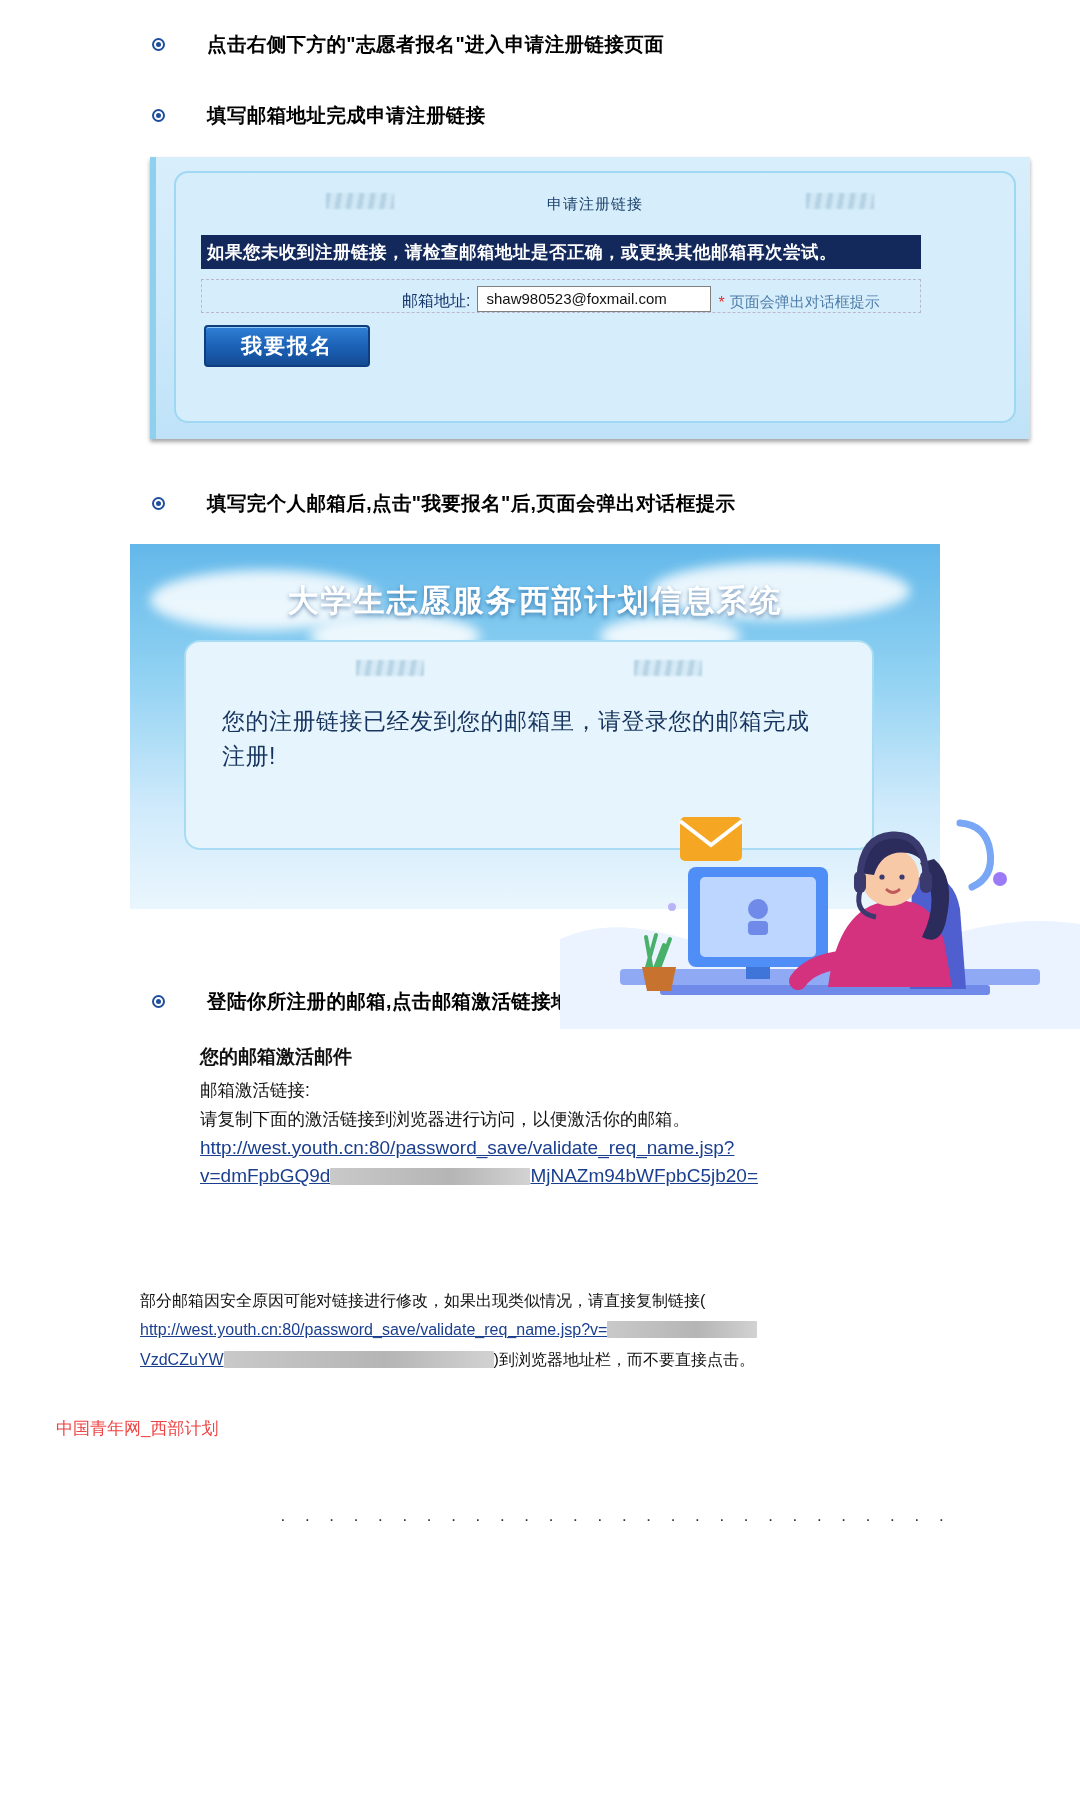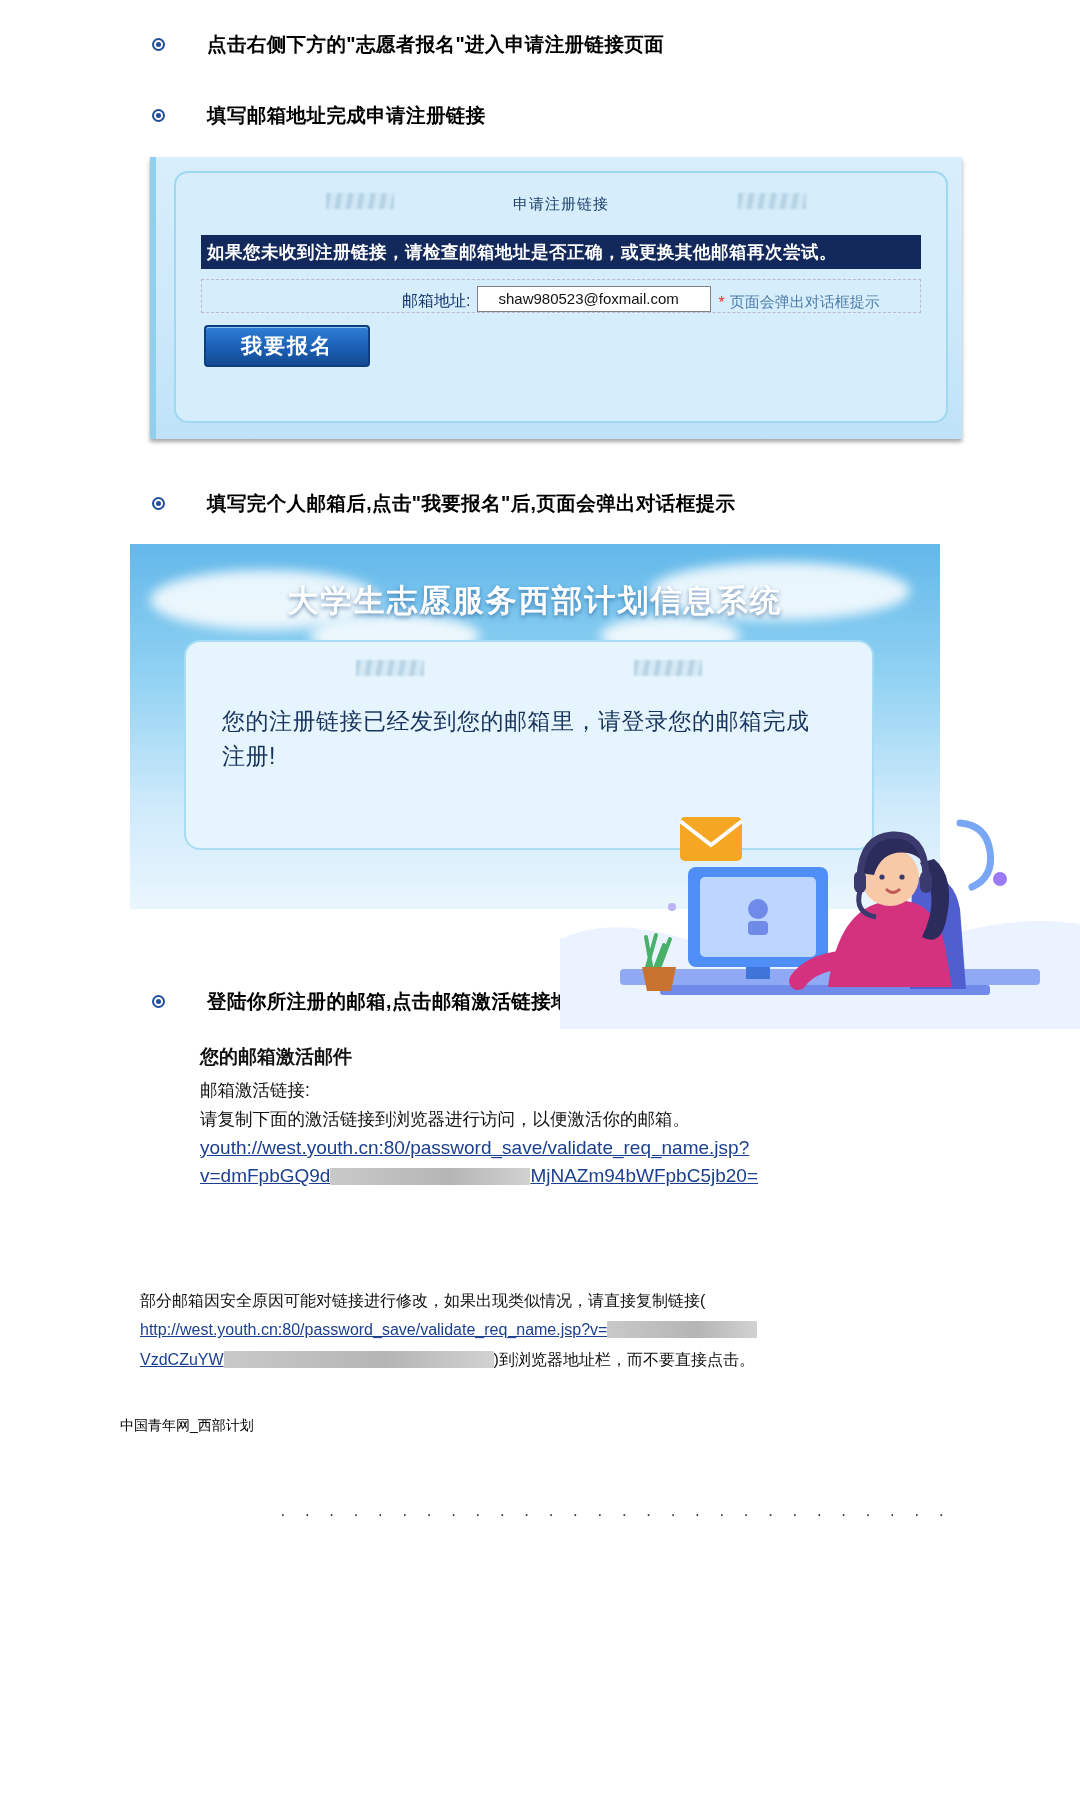--- a/index.html
+++ b/index.html
@@ -59,21 +59,21 @@
     line-height: 1.5;
     margin-left: 35px;
     color: #000;
   }
 
   .sp-1 { height: 30px; }
 
   
   .shot1-wrap {
     margin: 26px 0 0 150px;
-    width: 812px;
+    width: 880px;
     height: 282px;
     position: relative;
     background: linear-gradient(180deg,#d9eefb 0%, #cde9fa 55%, #bfe2f8 100%);
     box-shadow: 0 3px 4px rgba(0,0,0,0.35);
     border-left: 6px solid #8fd0ef;
     box-sizing: border-box;
     overflow: hidden;
   }
   .shot1-inner {
     position: absolute;
@@ -134,21 +134,21 @@
     color: #13346b;
     margin-left: 200px;
   }
   .email-input {
     width: 234px;
     height: 26px;
     border: 1px solid #808080;
     background: #fff;
     font-size: 15px;
     color: #111;
-    padding: 0 20px;
+    padding: 0 8px;
     margin-left: 7px;
     box-sizing: border-box;
     font-family: "Liberation Sans", sans-serif;
   }
   .email-star {
     color: #e03030;
     font-size: 16px;
     margin-left: 7px;
   }
   .email-hint {
@@ -285,23 +285,23 @@
     color: #111;
     line-height: 1.85;
   }
   .bottom-note a {
     color: #1a3f8f;
     text-decoration: underline;
     word-break: break-all;
     text-align: right;
   }
   .footer-line {
-    margin: 42px 0 0 120px;
-    font-size: 14px;
-    color: #000000;
+    margin: 42px 0 0 56px;
+    font-size: 17px;
+    color: #ef4444;
   }
   .dots-row {
     margin: 70px 0 0 280px;
     font-size: 17px;
     letter-spacing: 7px;
     color: #333;
   }
 </style>
 </head>
 <body>
@@ -402,21 +402,21 @@
   <div style="height:78px"></div>
   <div class="bullet-row">
     <span class="bullet-icon"></span>
     <span class="bullet-text">登陆你所注册的邮箱,点击邮箱激活链接地址</span>
   </div>
 
   <div class="mail-block">
     <div class="mail-title">您的邮箱激活邮件</div>
     <div class="mail-line">邮箱激活链接:</div>
     <div class="mail-line">请复制下面的激活链接到浏览器进行访问，以便激活你的邮箱。</div>
-    <span class="mail-link">youth://west.youth.cn:80/password_save/validate_req_name.jsp?</span>
+    <span class="mail-link">http://west.youth.cn:80/password_save/validate_req_name.jsp?</span>
     <span class="mail-link">
       <span>v=dmFpbGQ9d</span><span class="redacted-inline" style="width:200px"></span><span>MjNAZm94bWFpbC5jb20=</span>
     </span>
   </div>
 
   <div class="bottom-note">
     <span>部分邮箱因安全原因可能对链接进行修改，如果出现类似情况，请直接复制链接(</span><br>
     <a href="#">http://west.youth.cn:80/password_save/validate_req_name.jsp?v=</a><span class="redacted-inline" style="width:150px"></span><br>
     <a href="#">VzdCZuYW</a><span class="redacted-inline" style="width:270px"></span><span>)到浏览器地址栏，而不要直接点击。</span>
   </div>

